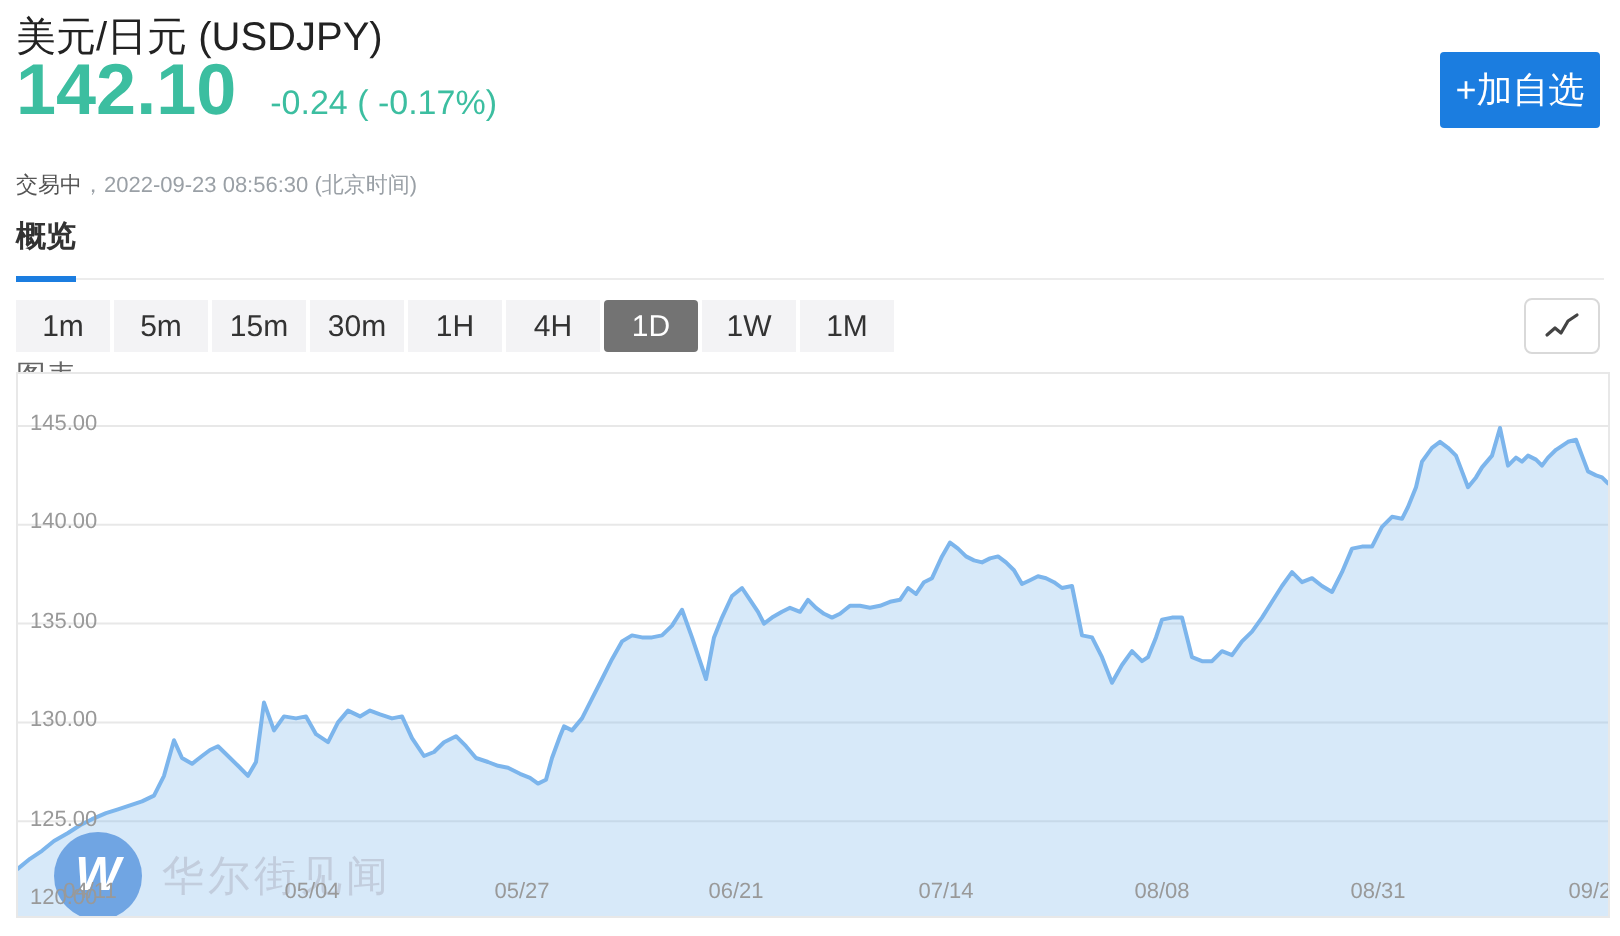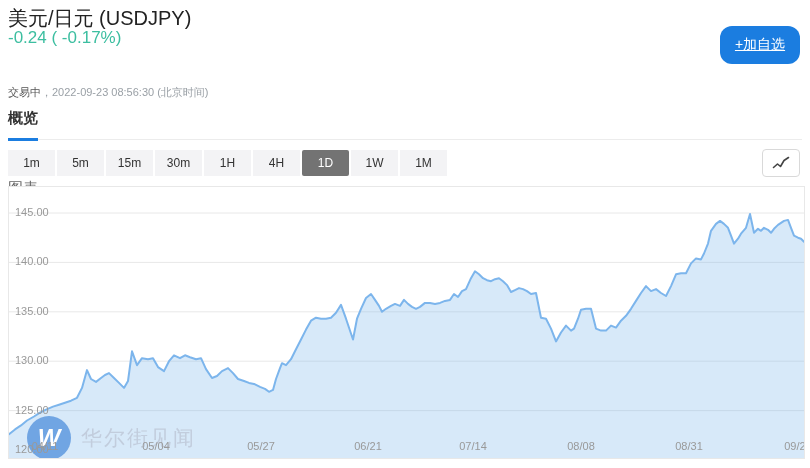--- a/index.html
+++ b/index.html
@@ -6,28 +6,28 @@
   body{width:810px;height:468px;position:relative;overflow:hidden;
        font-family:"Liberation Sans","DejaVu Sans",sans-serif;}
   .title{position:absolute;left:8px;top:5px;font-size:20px;color:#222;}
   .price-row{position:absolute;left:8px;top:28px;display:flex;align-items:baseline;gap:17px;}
   .price{font-size:36px;font-weight:700;color:#3CBEA0;line-height:34px;}
   .change{font-size:17px;color:#3CBEA0;}
   .status{position:absolute;left:8px;top:85px;font-size:11px;}
   .st-label{color:#555;}
   .st-time{color:#9aa0a6;}
   .add-btn{position:absolute;left:720px;top:26px;width:80px;height:38px;background:#1B7DE0;
-           color:#fff;font-size:14px;border-radius:12px;display:flex;align-items:center;
-           justify-content:center;cursor:pointer;text-decoration:underline;}
+           color:#fff;font-size:18px;border-radius:2px;display:flex;align-items:center;
+           justify-content:center;cursor:pointer;}
   .tabs-border{position:absolute;left:8px;top:139px;width:794px;height:1px;background:#ececec;}
   .tabs{position:absolute;left:8px;top:109px;display:flex;gap:38px;font-size:15px;flex-direction:column;}
   .tab{color:#666;padding-bottom:10px;cursor:pointer;}
   .tab.active{color:#333;font-weight:700;border-bottom:3px solid #1B7DE0;}
   .toolbar{position:absolute;left:8px;top:150px;display:flex;gap:2px;}
-  .tbtn{width:47px;height:26px;background:#f3f3f5;color:#333;font-size:12px;display:flex;
+  .tbtn{width:47px;height:26px;background:#f3f3f5;color:#333;font-size:15px;display:flex;
         align-items:center;justify-content:center;cursor:pointer;}
   .tbtn.active{background:#737373;color:#fff;border-radius:2px;}
   .charttype-btn{position:absolute;left:762px;top:149px;width:38px;height:28px;background:#fff;
         border:1px solid #d9d9d9;border-radius:4px;box-sizing:border-box;display:flex;
         align-items:center;justify-content:center;cursor:pointer;}
   .chart{position:absolute;left:8px;top:186px;width:797px;height:273px;border:1px solid #e8e8e8;
         box-sizing:border-box;overflow:hidden;background:#fff;}
   .chart svg{position:absolute;left:0;top:0;}
   .ylab,.xlab{position:absolute;font-size:11px;color:#999;white-space:nowrap;z-index:3;}
   .ylab{left:6px;}
@@ -38,20 +38,21 @@
         align-items:center;justify-content:center;}
   .wm-text{margin-left:10px;font-size:21px;letter-spacing:2px;color:#c2cddd;font-family:Liberation Serif, serif;}
 </style>
 </head>
 <body>
 
 <div class="title">美元/日元 (USDJPY)</div>
 <div class="add-btn">+加自选</div>
 
 <div class="price-row">
+  <span class="price">142.10</span>
   <span class="change">-0.24 ( -0.17%)</span>
 </div>
 
 <div class="status"><span class="st-label">交易中</span><span class="st-time">，2022-09-23 08:56:30 (北京时间)</span></div>
 
 <div class="tabs-border"></div>
 <div class="tabs">
   <div class="tab active">概览</div>
   <div class="tab">图表</div>
 </div>

